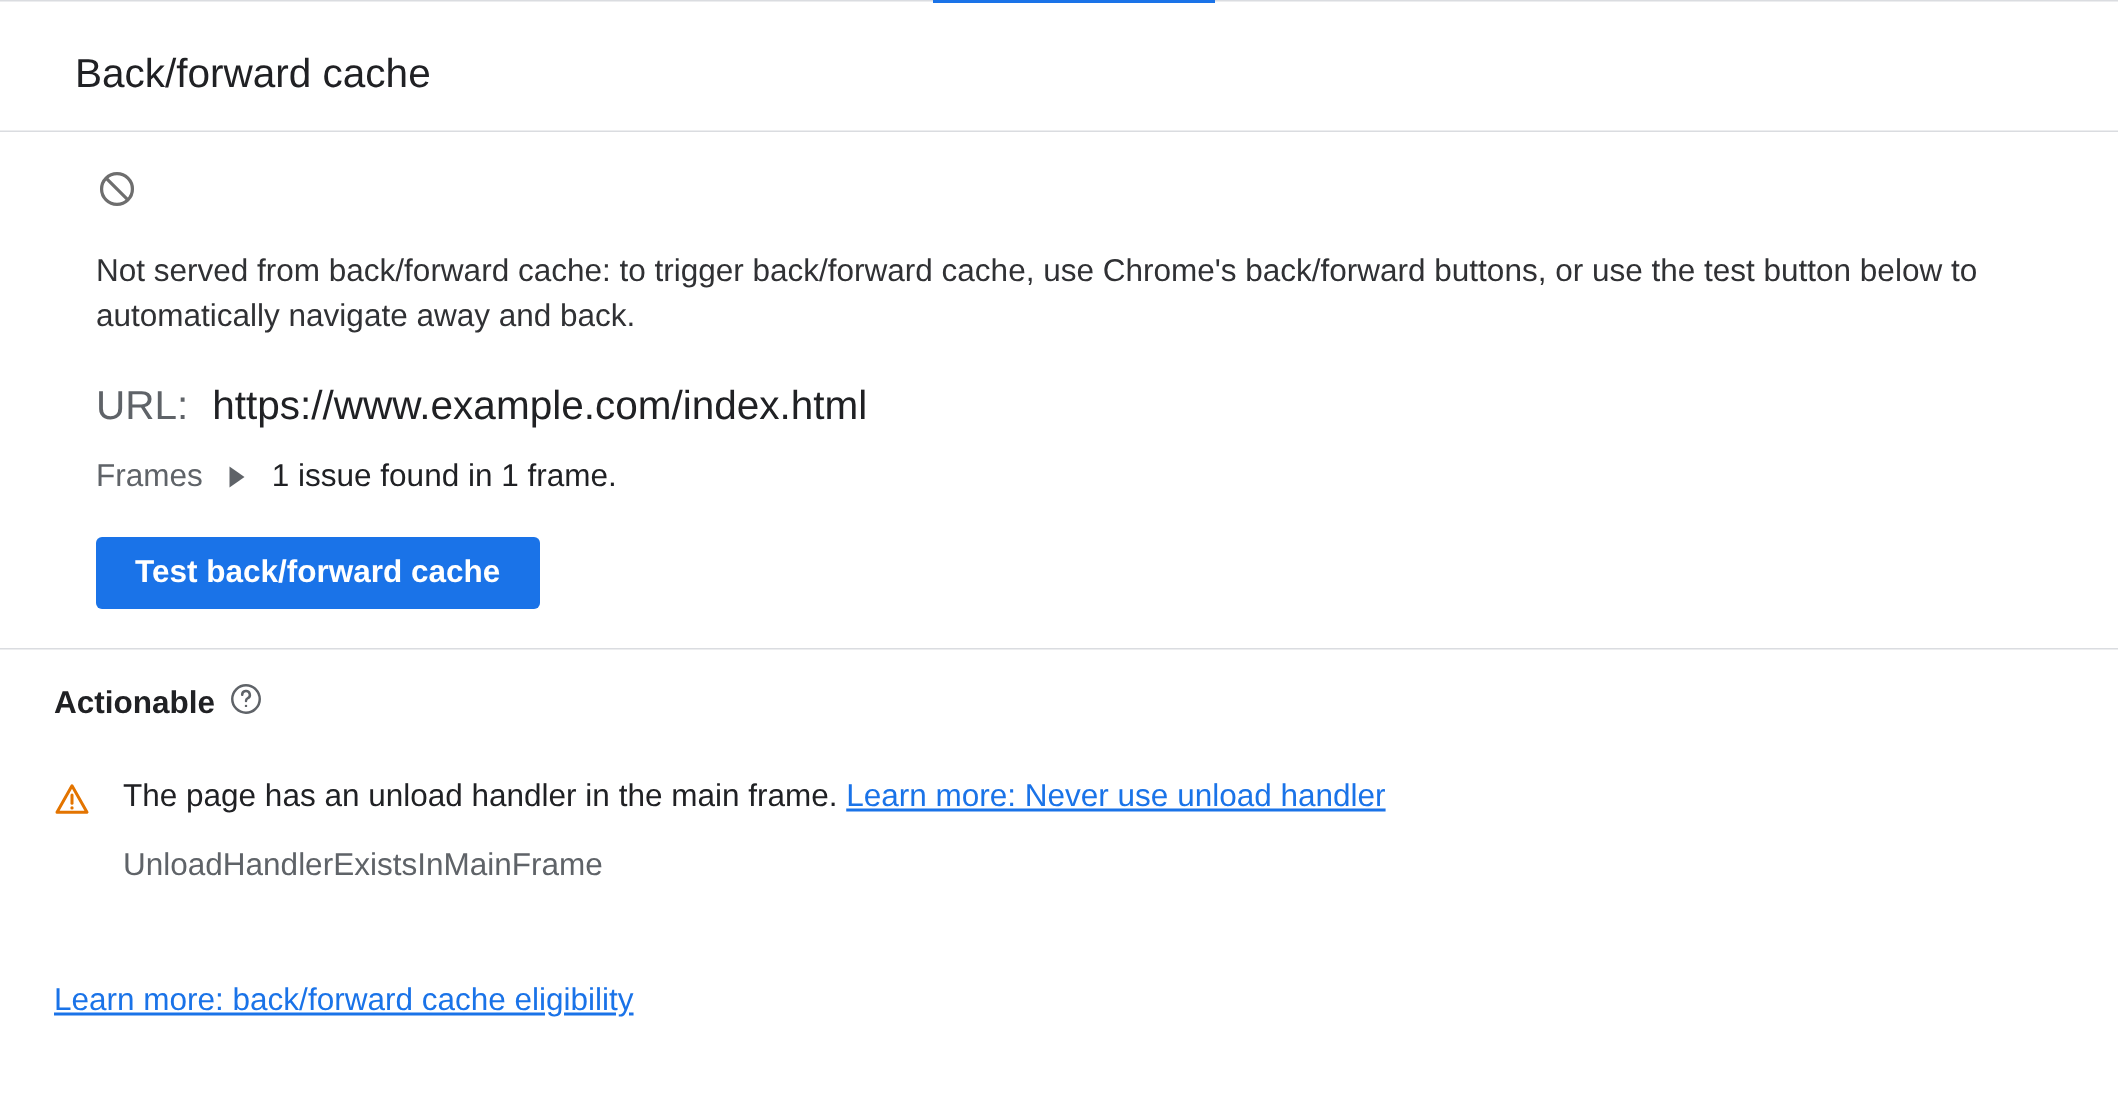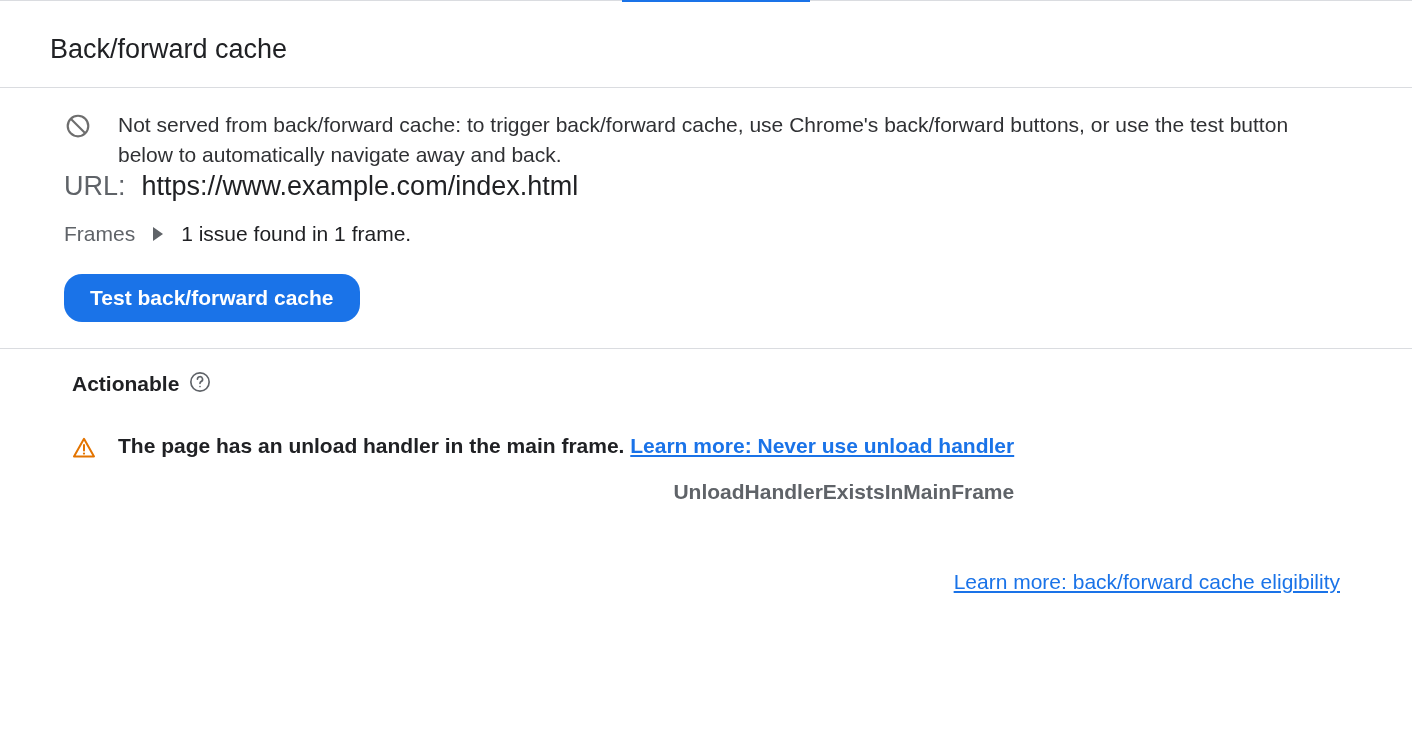--- a/index.html
+++ b/index.html
@@ -32,20 +32,22 @@
       color: #202124;
     }
     .main-section {
       padding: 22px 64px 26px;
       border-bottom: 1px solid #dadce0;
     }
     .info-row {
       display: flex;
       align-items: flex-start;
       gap: 26px;
+      margin-bottom: 28px;
+      flex-direction: column;
     }
     .icon-slot {
       flex-shrink: 0;
       width: 28px;
       height: 28px;
       display: flex;
       align-items: center;
       justify-content: center;
       margin-top: 2px;
     }
@@ -85,29 +87,28 @@
       height: 0;
       border-top: 7px solid transparent;
       border-bottom: 7px solid transparent;
       border-left: 10px solid #5f6368;
       margin: 0 6px;
     }
     .primary-button {
       background: #1a73e8;
       color: #fff;
       border: none;
-      border-radius: 18px;
+      border-radius: 4px;
       padding: 12px 26px;
       font-size: 21px;
       font-weight: 600;
       cursor: pointer;
     }
     .actionable-section {
-      padding: 22px 72px 30px;
-      text-align: right;
+      padding: 22px 36px 30px;
     }
     .actionable-heading {
       display: flex;
       align-items: center;
       gap: 10px;
       margin-bottom: 36px;
     }
     .actionable-heading .label {
       font-weight: 700;
       font-size: 21px;
@@ -125,21 +126,21 @@
     }
     .warning-icon-slot {
       flex-shrink: 0;
       width: 24px;
       height: 24px;
       display: flex;
       align-items: center;
       justify-content: center;
       margin-top: 2px;
     }
-    .issue-body { font-size: 21px; font-weight: bold; }
+    .issue-body { font-size: 21px; }
     .issue-msg-line { margin-bottom: 22px; }
     .link {
       color: #1a73e8;
       text-decoration: underline;
       cursor: pointer;
     }
     .reason-code {
       color: #5f6368;
       margin-bottom: 24px;
       font-size: 21px;

